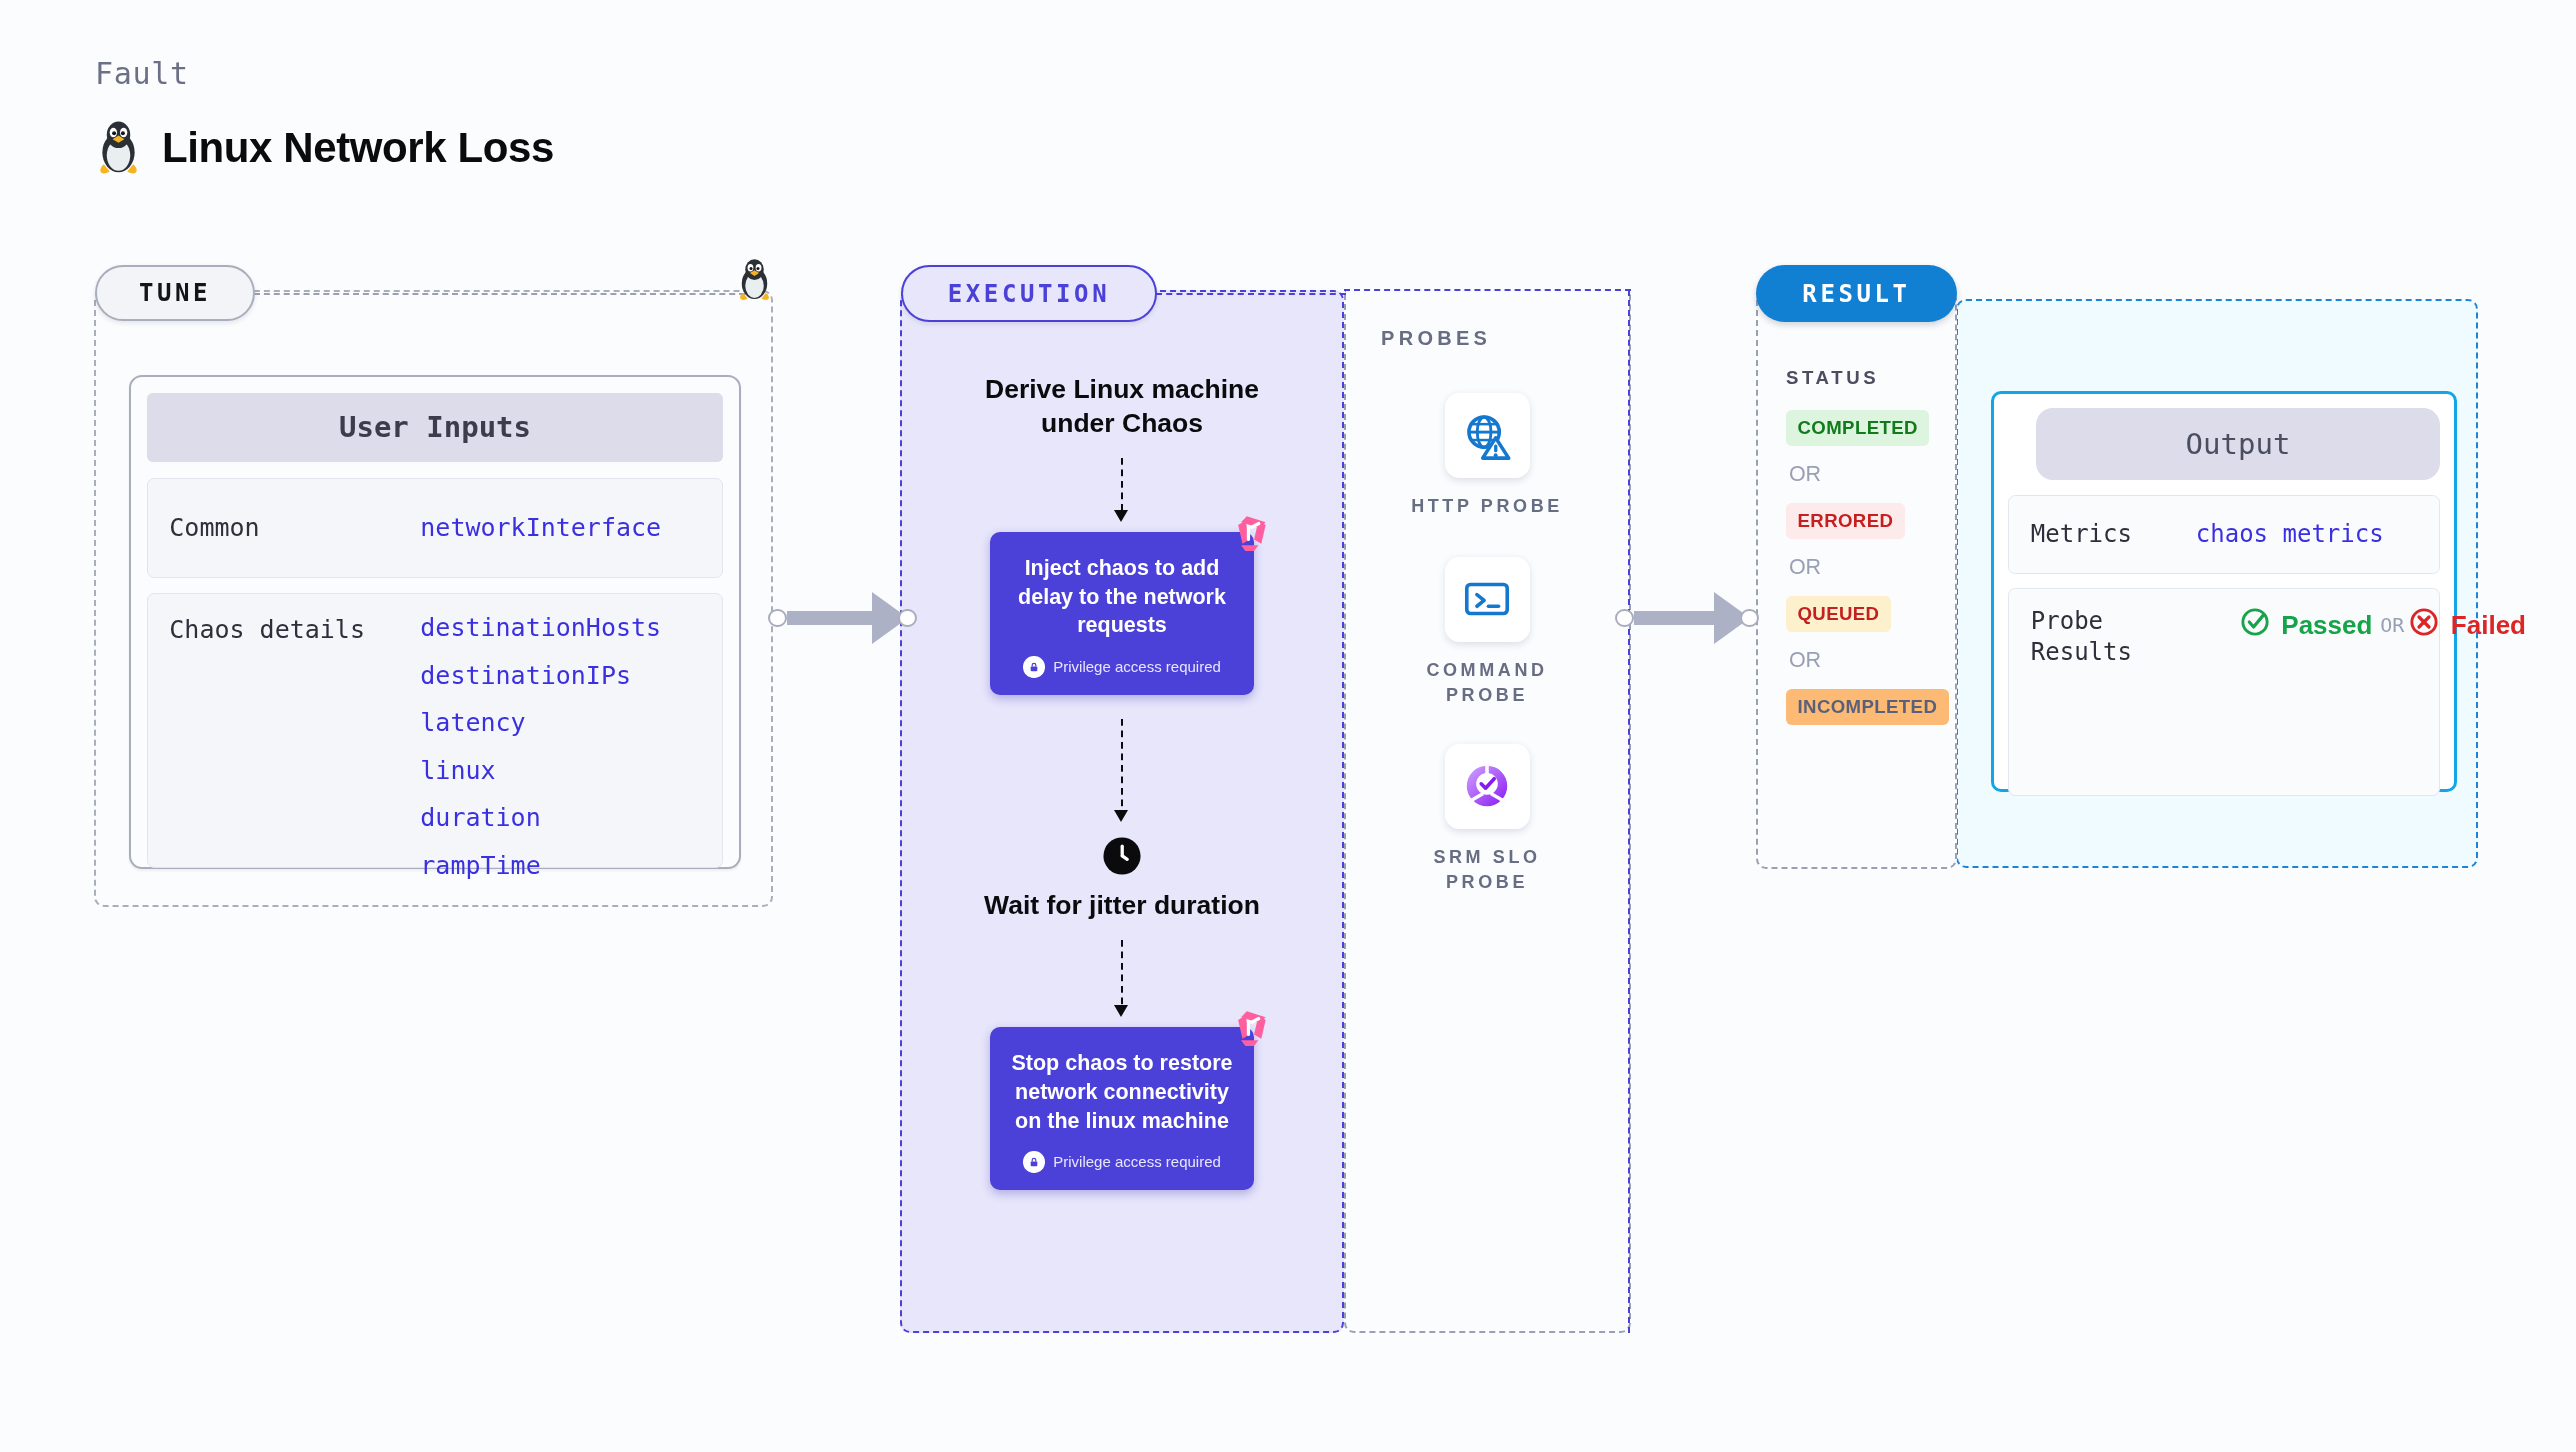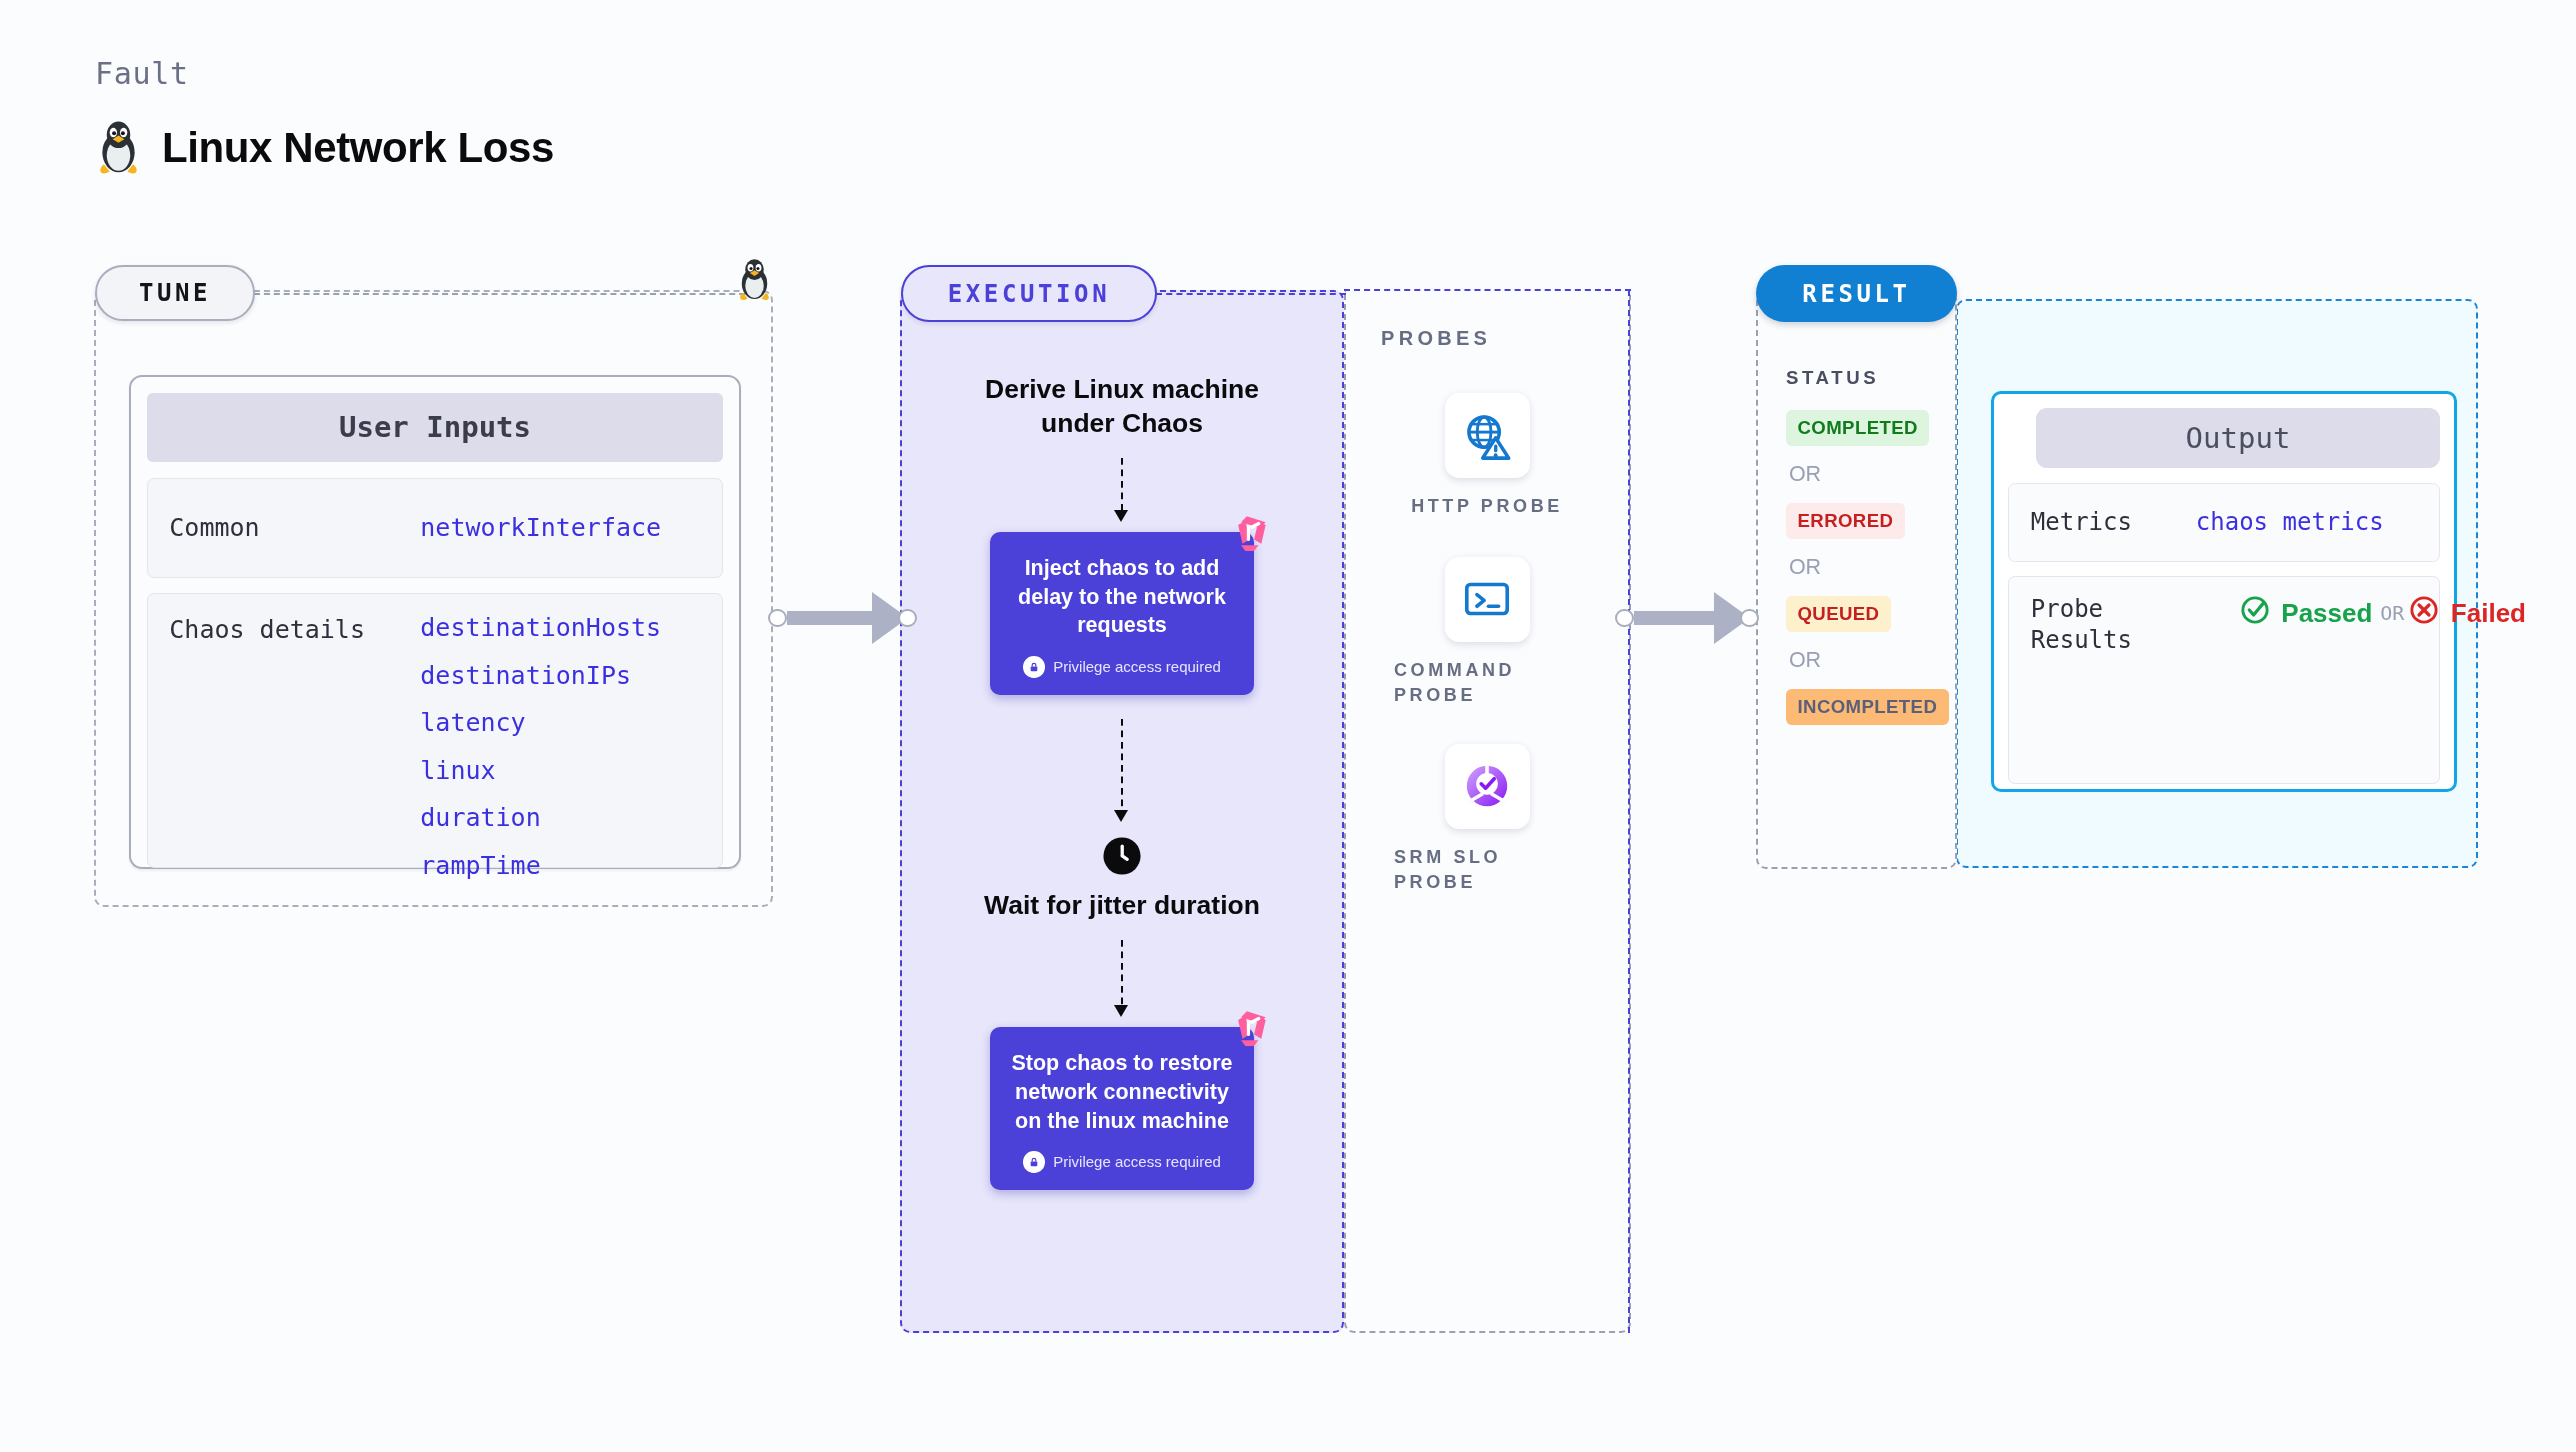--- a/index.html
+++ b/index.html
@@ -178,21 +178,21 @@
     position: absolute; width: 186px; display: flex;
     flex-direction: column; align-items: center;
   }
   .probe-tile {
     width: 85px; height: 85px; background: #ffffff; border-radius: 14.3px;
     display: flex; align-items: center; justify-content: center;
     box-shadow: 0 2.1px 7.2px rgba(30,40,80,.13);
   }
   .probe-name {
     margin-top: 15.8px; font-size: 18px; font-weight: 700;
-    letter-spacing: 3.6px; color: #676d82; line-height: 1.4;
+    letter-spacing: 3.6px; color: #676d82; text-align: center; line-height: 1.4;
   }
 
   
   .status-label {
     position: absolute; left: 1786px; top: 367px;
     font-size: 18.6px; font-weight: 700; letter-spacing: 3.6px; color: #4a4e60;
   }
   .status-stack {
     position: absolute; left: 1786px; top: 410px; width: 143px;
     display: flex; flex-direction: column; align-items: flex-start;
@@ -209,21 +209,21 @@
     font-size: 21.5px; color: #9aa0b3; margin: 15.8px 0 15.8px 2.9px;
   }
 
   
   .output-card {
     position: absolute; left: 1991px; top: 391px; width: 466px; height: 401px;
     background: #ffffff; border: 3.6px solid #12a6e6; border-radius: 10px;
     padding: 14.3px;
   }
   .out-head {
-    height: 60px; background: #dcdcea; border-radius: 11px;
+    height: 72px; background: #dcdcea; border-radius: 17px;
     display: flex; align-items: center; justify-content: center;
     font-family: "DejaVu Sans Mono", monospace;
     font-size: 29px; color: #4a4e60; margin-bottom: 14.3px; margin-left: 28px;
   }
   .out-row {
     background: #fafbfd; border: 1.4px solid #e4e6ef; border-radius: 7.2px;
     padding: 17px 21.5px; display: flex; align-items: flex-start;
     margin-bottom: 14.3px;
   }
   .out-label {

